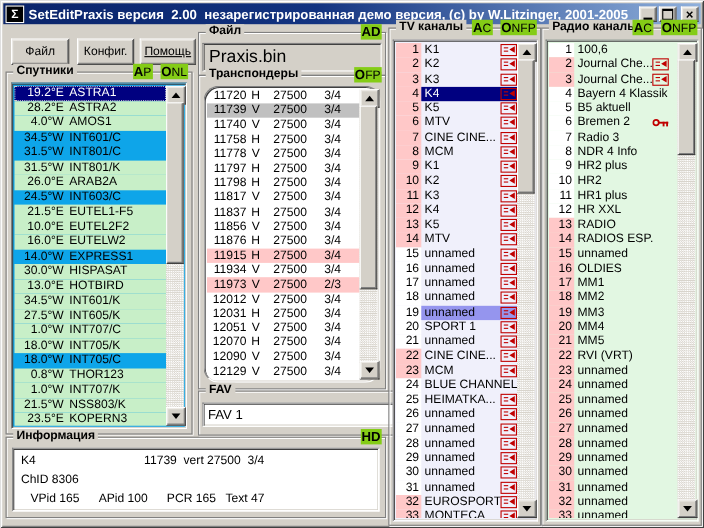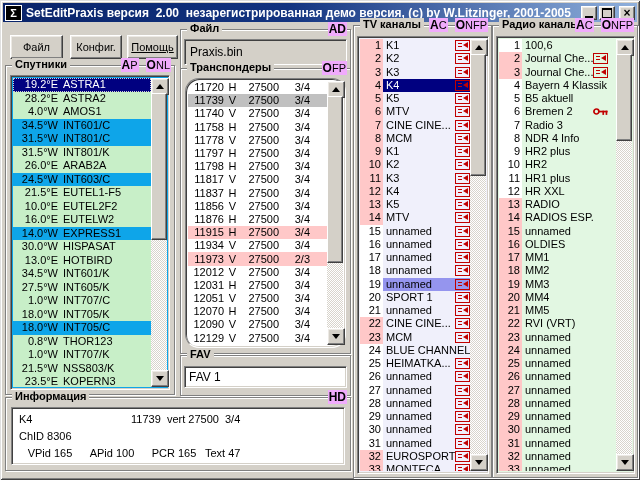--- a/index.html
+++ b/index.html
@@ -33,21 +33,21 @@
     font-family:inherit;font-size:11px;padding:0;}
   #btn-file{left:10px;width:53px;}
   #btn-config{left:70px;width:52px;}
   #btn-help{left:127px;width:51px;text-decoration:underline;}
 
   
   .group{position:absolute;border:1px solid #808080;
     box-shadow:inset 1px 1px 0 #fff, 1px 1px 0 #fff;}
   .group-label{position:absolute;top:-8px;left:6px;background:#D4D0C8;padding:0 3px;font-weight:bold;white-space:nowrap;}
   .group-flags{position:absolute;top:-8px;right:3px;display:flex;gap:7px;}
-  .flag{background:#f0abfc;padding:0 1px;font-size:11px;white-space:nowrap;}
+  .flag{background:#84cc16;padding:0 1px;font-size:11px;white-space:nowrap;}
   .flag b{font-weight:bold;font-size:12px;}
 
   
   .sunken{position:absolute;border:1px solid;border-color:#808080 #fff #fff #808080;
     box-shadow:inset 1px 1px 0 #404040, inset -1px -1px 0 #D4D0C8;}
 
   
   .rows{position:absolute;left:2px;top:2px;bottom:2px;overflow:hidden;}
   .row{display:flex;align-items:center;white-space:nowrap;}
   .scrollbar{position:absolute;right:2px;top:2px;bottom:2px;width:16px;}
@@ -69,37 +69,37 @@
   #sat-rows{right:18px;}
   .satrow{height:13.5px;line-height:13px;}
   .satrow .pos{display:inline-block;width:45px;text-align:right;flex:none;}
   .satrow .name{margin-left:5px;}
   .satrow.green{background:#C8EFC8;}
   .satrow.sel{background:#000080;color:#fff;outline:1px dotted #d0d0d0;outline-offset:-1px;}
   #sat-thumb{top:0;height:145px;}
 
   
   #grp-fileinfo{left:180px;top:29px;width:169px;height:38px;}
-  #file-panel{left:3px;top:9px;right:3px;bottom:3px;background:#D4D0C8;display:flex;align-items:center;padding-left:5px;font-size:12px;}
+  #file-panel{left:3px;top:9px;right:3px;bottom:3px;background:#D4D0C8;display:flex;align-items:center;padding-left:5px;font-size:16px;}
 
   
   #grp-trans{left:180px;top:68px;width:169px;height:284px;}
   #trans-box{left:4px;top:9px;width:159px;height:268px;background:#fff;border-radius:14px;}
   #trans-rows{right:18px;}
   .trow{height:13.2px;line-height:13px;}
   .trow .f{display:inline-block;width:36px;text-align:right;flex:none;}
   .trow .p{display:inline-block;width:17px;text-align:center;flex:none;}
   .trow .s{display:inline-block;width:38px;text-align:right;flex:none;}
   .trow .e{display:inline-block;width:31px;text-align:right;flex:none;}
   .trow.pink{background:#FFC8C8;}
   .trow.graysel{background:#C0C0C0;}
   #trans-thumb{top:0;height:165px;}
 
   
-  #grp-fav{left:180px;top:355px;width:169px;height:39px;}
+  #grp-fav{left:180px;top:355px;width:169px;height:39px;padding-left:12px;}
   #fav-input{left:3px;top:10px;right:3px;height:20px;background:#fff;display:flex;align-items:center;padding-left:4px;font-size:12px;}
 
   
   #grp-info{left:5px;top:397px;width:344px;height:72px;}
   #info-panel{left:5px;top:9px;right:5px;bottom:5px;background:#fff;padding:3px 7px;line-height:17px;font-size:11px;}
   .info-line{display:flex;white-space:pre;}
   .info-c1{display:inline-block;width:112px;flex:none;}
   .info-c{display:inline-block;width:62px;flex:none;text-align:center;}
 
   

